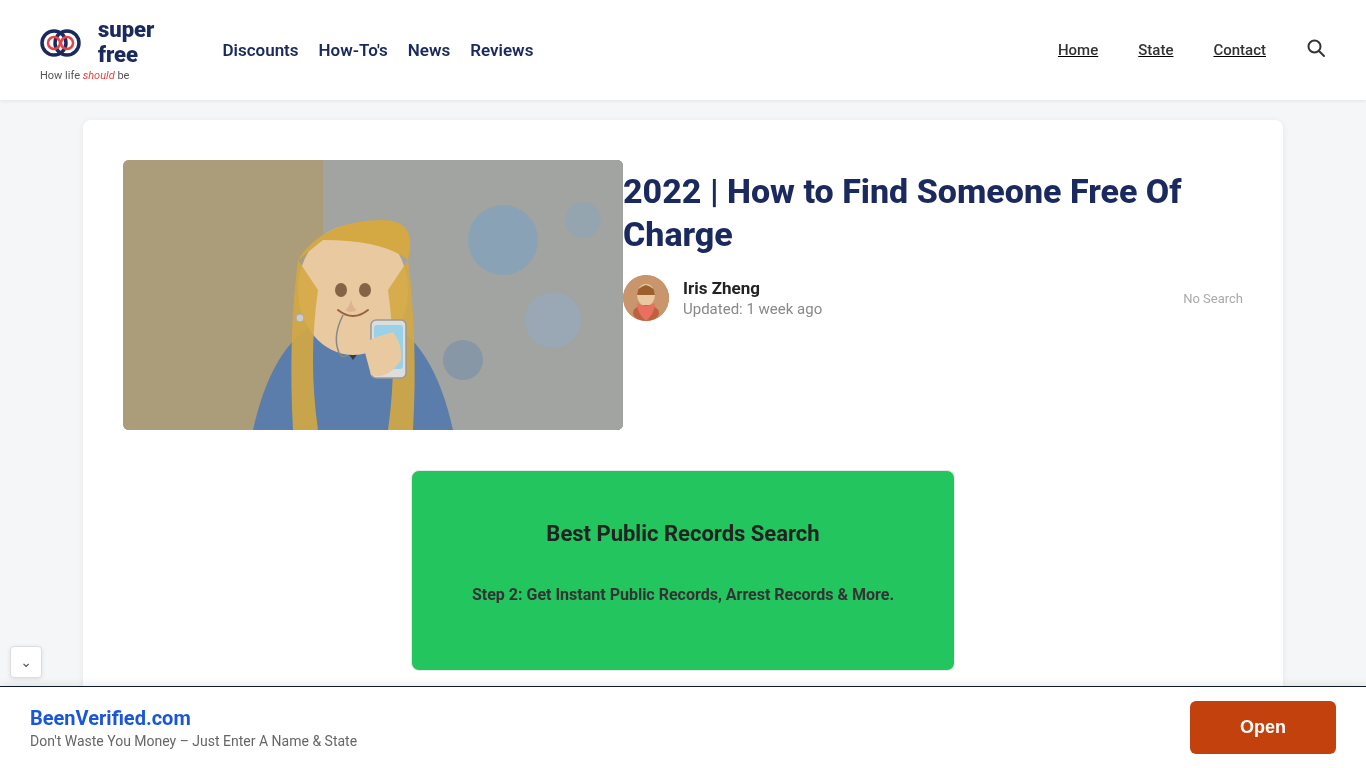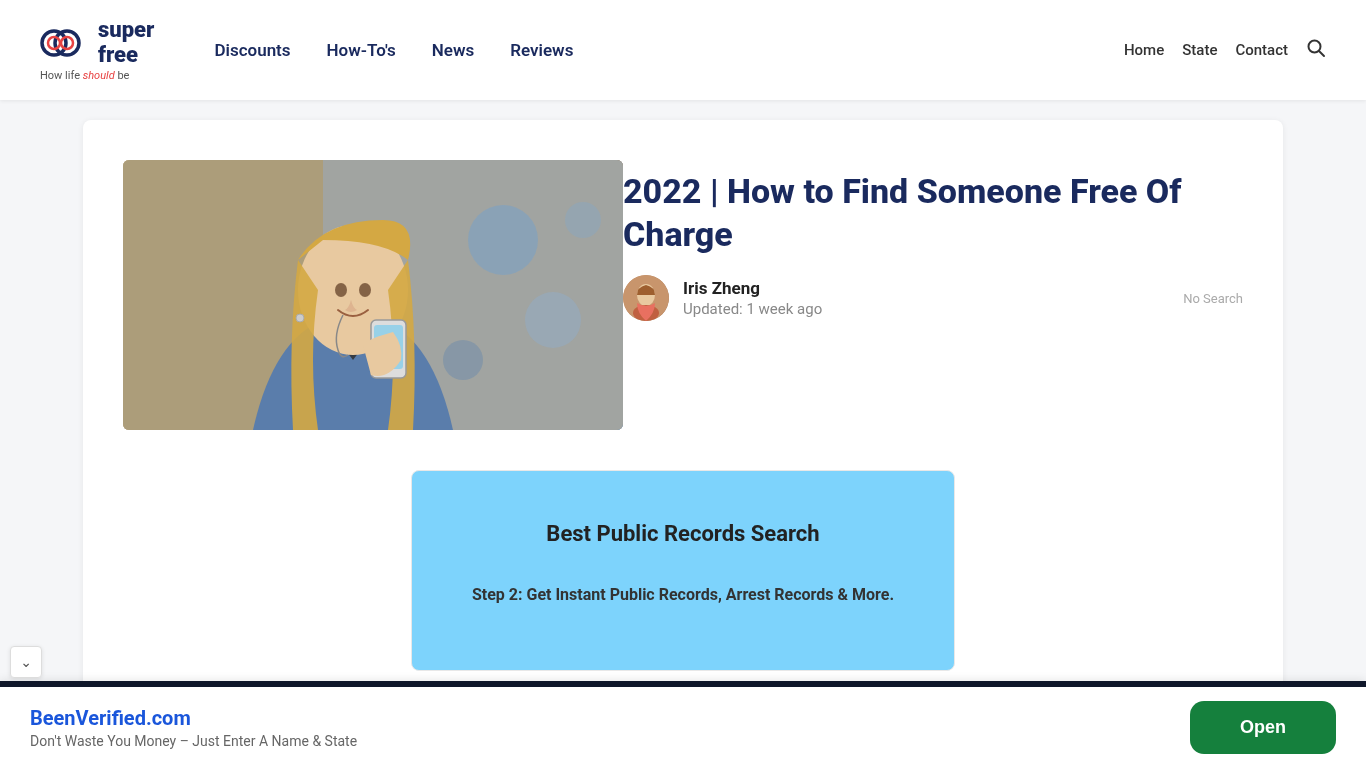--- a/index.html
+++ b/index.html
@@ -39,35 +39,37 @@
       flex-direction: column;
     }
 
     
     .logo-svg { width: 54px; height: 48px; }
 
     
     .main-nav {
       display: flex;
       align-items: center;
-      gap: 36px;
+      gap: 20px;
       flex: 1;
+      margin-left: 8px;
     }
     .main-nav a {
       text-decoration: none;
       font-size: 17px;
       font-weight: 600;
       color: #1a2a5e;
     }
 
     
     .right-nav {
       display: flex;
       align-items: center;
-      gap: 18px;
+      gap: 40px;
+      text-decoration: underline;
     }
     .right-nav a {
       text-decoration: none;
       font-size: 15px;
       font-weight: 500;
       color: #333;
     }
     .search-icon-btn {
       background: none;
       border: none;
@@ -167,21 +169,21 @@
       margin-top: 2px;
     }
 
     .no-comment {
       font-size: 13px;
       color: #aaa;
     }
 
     
     .content-box {
-      background: #7dd3fc;
+      background: #22c55e;
       border: 1px solid #e8e8e8;
       border-radius: 8px;
       padding: 50px 60px;
       max-width: 740px;
       margin: 0 auto;
     }
 
     .content-box-title {
       font-size: 22px;
       font-weight: 700;
@@ -199,21 +201,21 @@
     }
     .step-text strong { font-weight: 700; }
 
     
     .ad-bar {
       position: fixed;
       bottom: 0;
       left: 0;
       right: 0;
       background: #fff;
-      border-top: 6px solid #0f172a;
+      border-top: 1px solid #0f172a;
       padding: 14px 30px;
       display: flex;
       align-items: center;
       justify-content: space-between;
       box-shadow: 0 -2px 8px rgba(0,0,0,0.08);
       z-index: 100;
     }
 
     .ad-content {
       display: flex;
@@ -227,24 +229,24 @@
       text-decoration: none;
     }
 
     .ad-description {
       font-size: 14px;
       color: #666;
       margin-top: 3px;
     }
 
     .ad-open-btn {
-      background: #15803d;
+      background: #c2410c;
       color: #fff;
       border: none;
-      border-radius: 14px;
+      border-radius: 6px;
       padding: 16px 50px;
       font-size: 18px;
       font-weight: 600;
       cursor: pointer;
       white-space: nowrap;
     }
 
     
     .collapse-btn {
       position: fixed;

